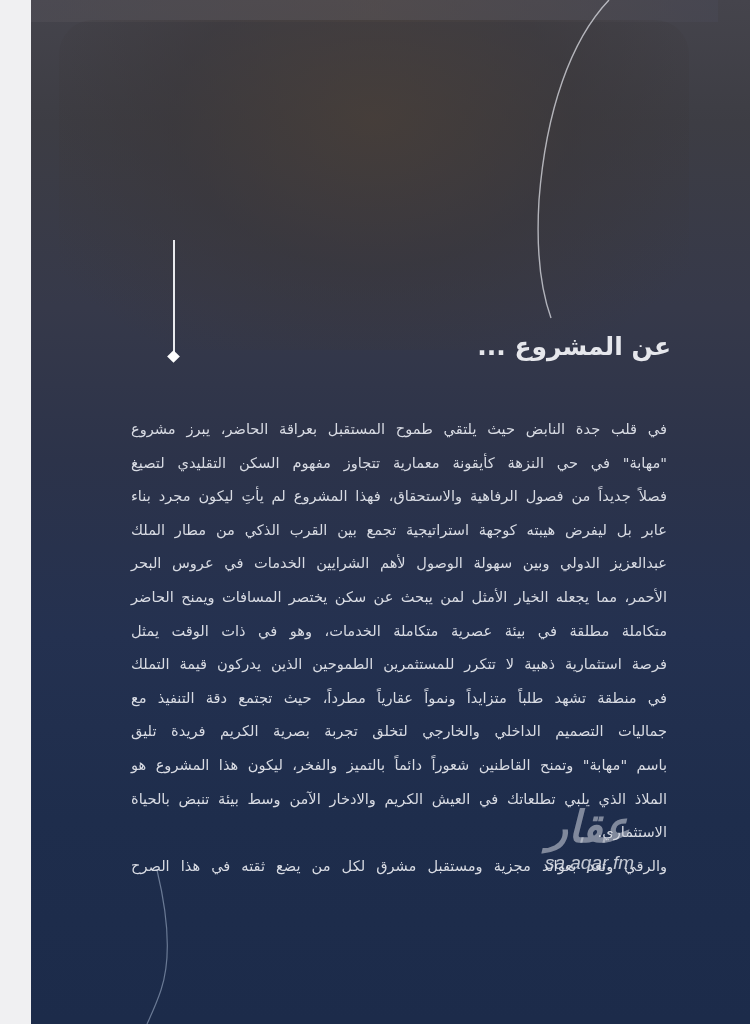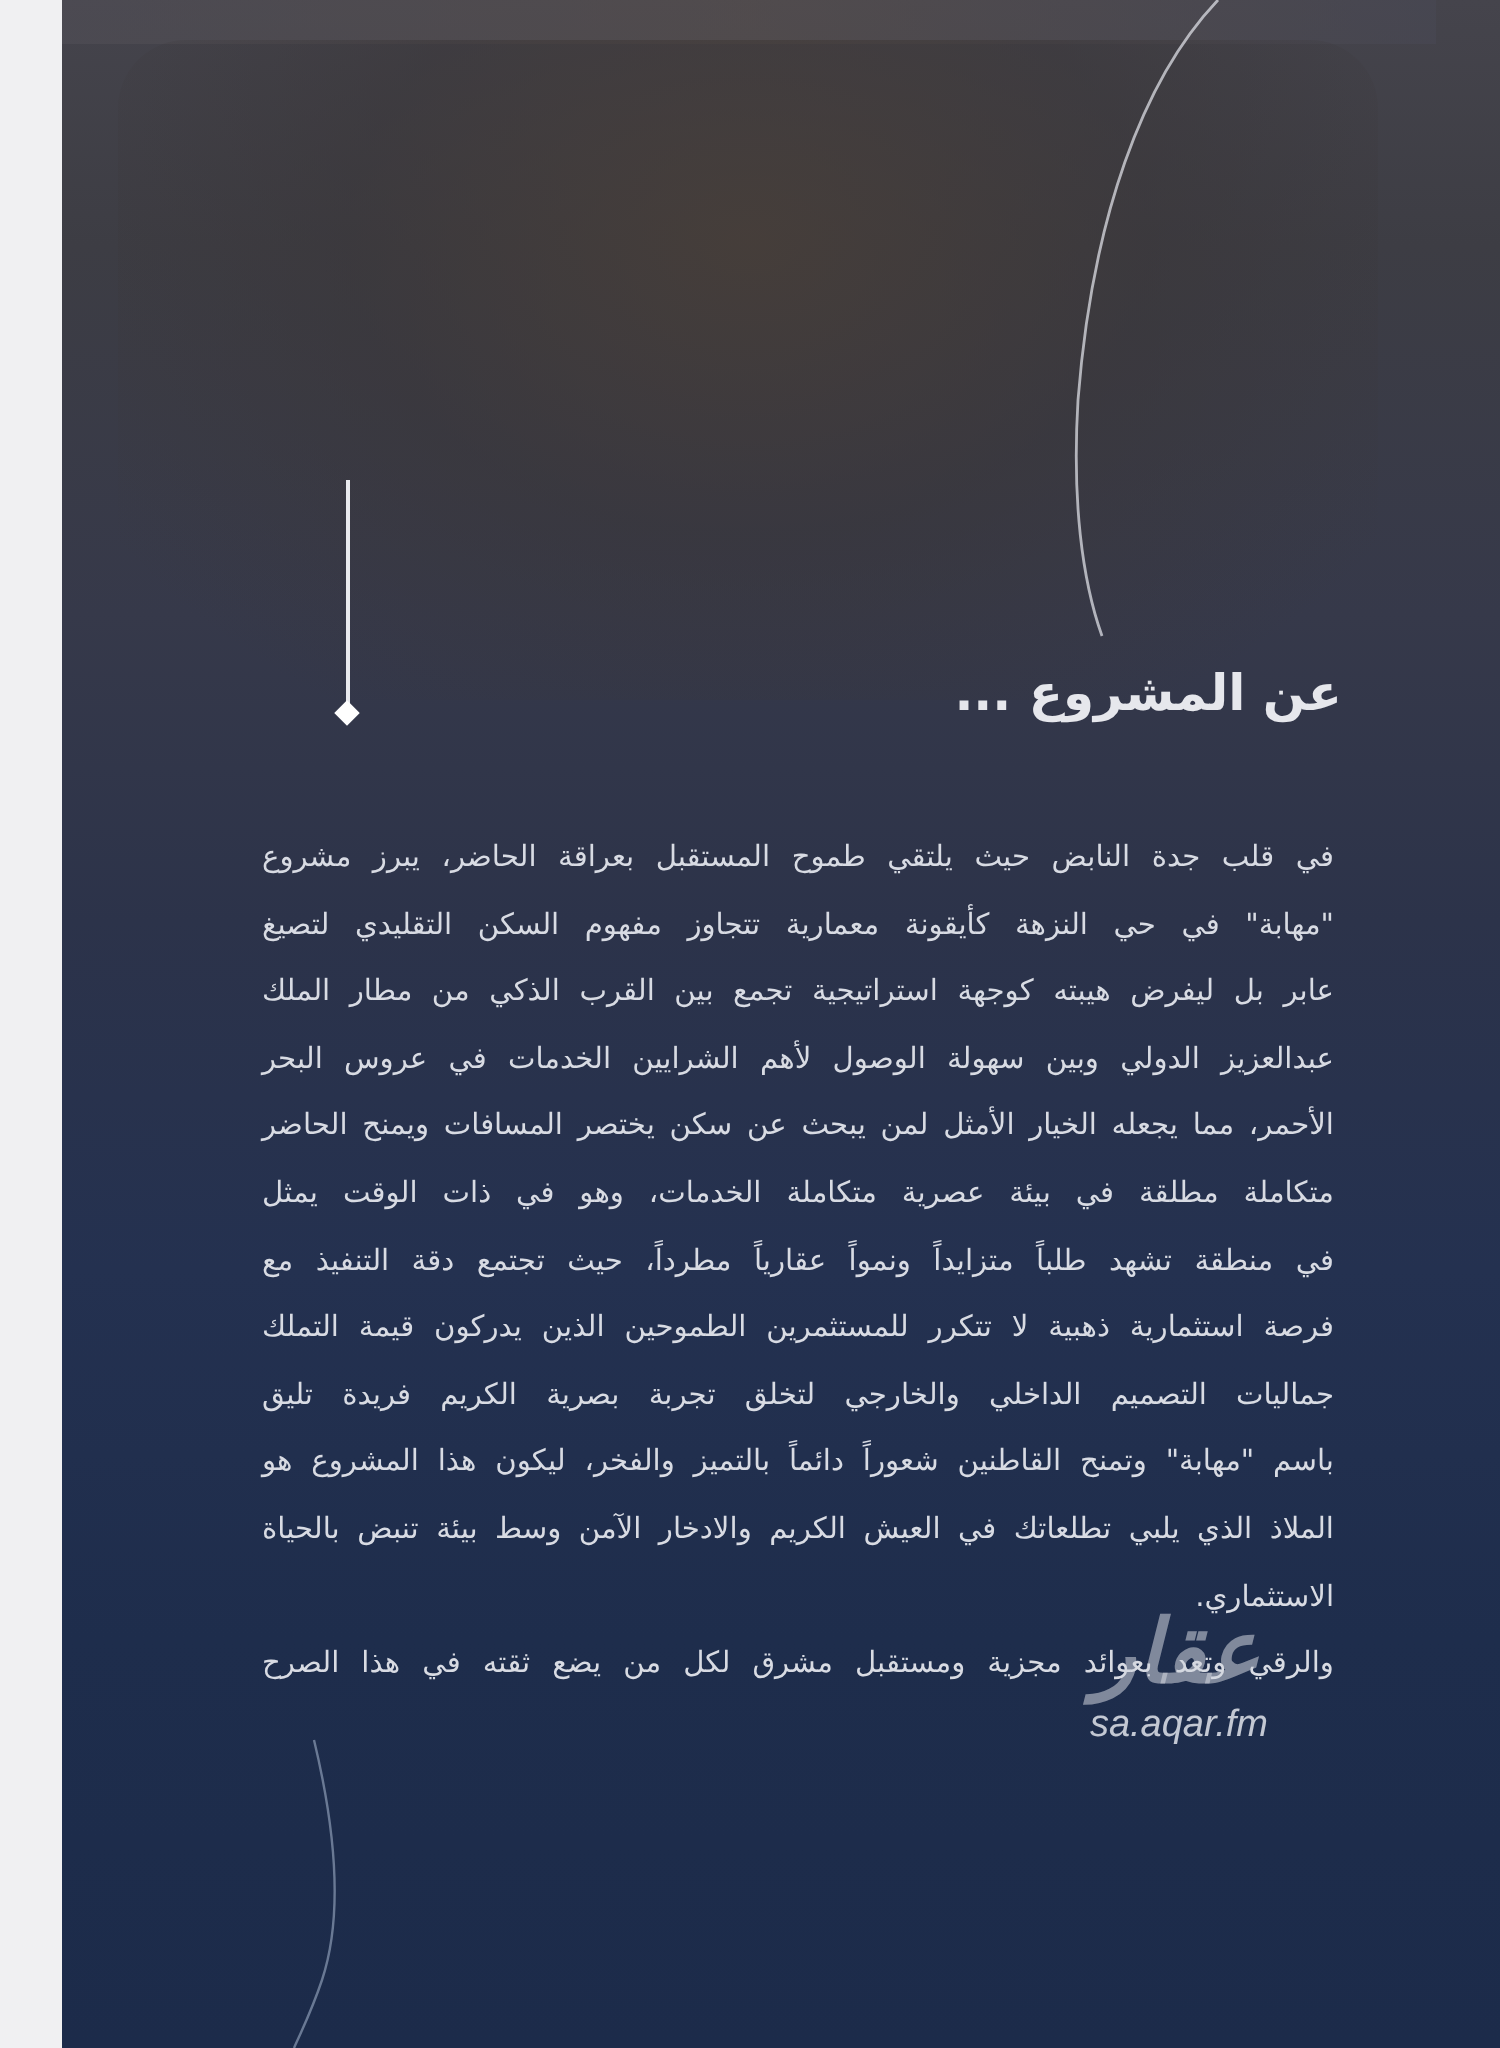--- a/index.html
+++ b/index.html
@@ -150,26 +150,27 @@
   </svg>
 
   <div class="vline"></div>
   <div class="diamond"></div>
 
   <div class="heading">عن المشروع ...</div>
 
   <div class="body-text">
     <span class="line">في قلب جدة النابض حيث يلتقي طموح المستقبل بعراقة الحاضر، يبرز مشروع</span>
     <span class="line">"مهابة" في حي النزهة كأيقونة معمارية تتجاوز مفهوم السكن التقليدي لتصيغ</span>
+    <span class="line">فصلاً جديداً من فصول الرفاهية والاستحقاق، فهذا المشروع لم يأتِ ليكون مجرد بناء</span>
     <span class="line">عابر بل ليفرض هيبته كوجهة استراتيجية تجمع بين القرب الذكي من مطار الملك</span>
     <span class="line">عبدالعزيز الدولي وبين سهولة الوصول لأهم الشرايين الخدمات في عروس البحر</span>
     <span class="line">الأحمر، مما يجعله الخيار الأمثل لمن يبحث عن سكن يختصر المسافات ويمنح الحاضر</span>
     <span class="line">متكاملة مطلقة في بيئة عصرية متكاملة الخدمات، وهو في ذات الوقت يمثل</span>
+    <span class="line">فرصة استثمارية ذهبية لا تتكرر للمستثمرين الطموحين الذين يدركون قيمة التملك</span>
     <span class="line">في منطقة تشهد طلباً متزايداً ونمواً عقارياً مطرداً، حيث تجتمع دقة التنفيذ مع</span>
-    <span class="line">فرصة استثمارية ذهبية لا تتكرر للمستثمرين الطموحين الذين يدركون قيمة التملك</span>
     <span class="line">جماليات التصميم الداخلي والخارجي لتخلق تجربة بصرية الكريم فريدة تليق</span>
     <span class="line">باسم "مهابة" وتمنح القاطنين شعوراً دائماً بالتميز والفخر، ليكون هذا المشروع هو</span>
     <span class="line">الملاذ الذي يلبي تطلعاتك في العيش الكريم والادخار الآمن وسط بيئة تنبض بالحياة</span>
     <span class="line last">الاستثماري.</span>
     <span class="line">والرقي وتعد بعوائد مجزية ومستقبل مشرق لكل من يضع ثقته في هذا الصرح</span>
   </div>
 </div>
 
 <div class="watermark">
   <div class="wm-logo">عقار</div>

